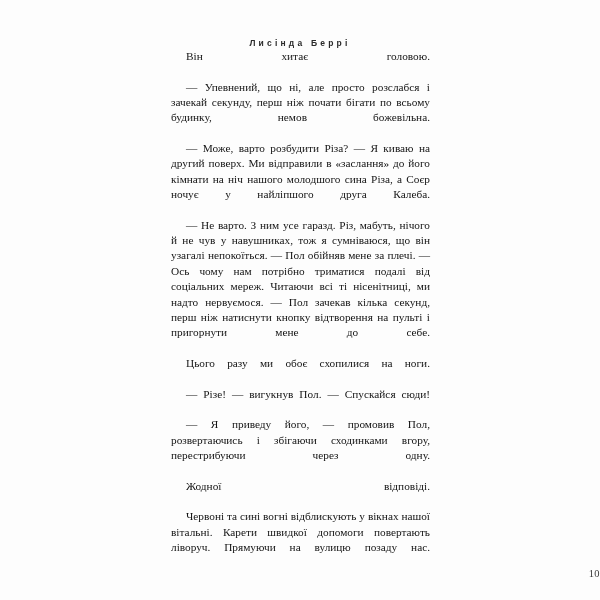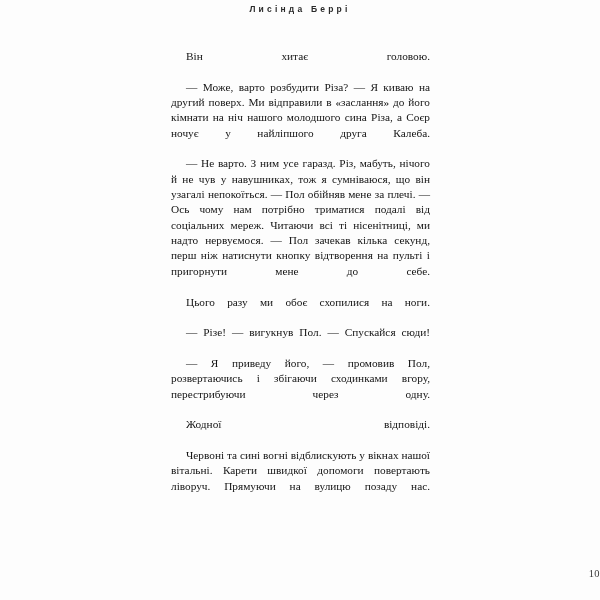--- a/index.html
+++ b/index.html
@@ -19,21 +19,21 @@
     position: relative;
     width: 600px;
     height: 600px;
     background: #fdfdfd;
     box-sizing: border-box;
   }
 
   
   .running-head {
     position: absolute;
-    top: 4px;
+    top: 38px;
     left: 0;
     width: 600px;
     text-align: center;
     font-family: "Liberation Sans", "DejaVu Sans", sans-serif;
     font-size: 8.5px;
     font-weight: 700;
     letter-spacing: 3.2px;
     color: #2a2a2a;
     text-transform: none;
     white-space: nowrap;
@@ -91,20 +91,21 @@
 <body>
 
 <div class="page">
 
   <div class="paper-tint"></div>
 
   <div class="running-head">Лисінда Беррі</div>
 
   <div class="text-block">
     <p class="para">Він хитає головою.</p>
+    <p class="para">— Упевнений, що ні, але просто розслабся і зачекай секунду, перш ніж почати бігати по всьому будинку, немов божевільна.</p>
     <p class="para">— Може, варто розбудити Різа? — Я киваю на другий поверх. Ми відправили в «заслання» до його кімнати на ніч нашого молодшого сина Різа, а Соєр ночує у найліпшого друга Калеба.</p>
     <p class="para">— Не варто. З ним усе гаразд. Різ, мабуть, нічого й не чув у навушниках, тож я сумніваюся, що він узагалі непокоїться. — Пол обійняв мене за плечі. — Ось чому нам потрібно триматися подалі від соціальних мереж. Читаючи всі ті нісенітниці, ми надто нервуємося. — Пол зачекав кілька секунд, перш ніж натиснути кнопку відтворення на пульті і пригорнути мене до себе.</p>
     <p class="para">Цього разу ми обоє схопилися на ноги.</p>
     <p class="para">— Різе! — вигукнув Пол. — Спускайся сюди!</p>
     <p class="para">— Я приведу його, — промовив Пол, розвертаючись і збігаючи сходинками вгору, перестрибуючи через одну.</p>
     <p class="para">Жодної відповіді.</p>
     <p class="para">Червоні та сині вогні відблискують у вікнах нашої вітальні. Карети швидкої допомоги повертають ліворуч. Прямуючи на вулицю позаду нас.</p>
 
   </div>
 

